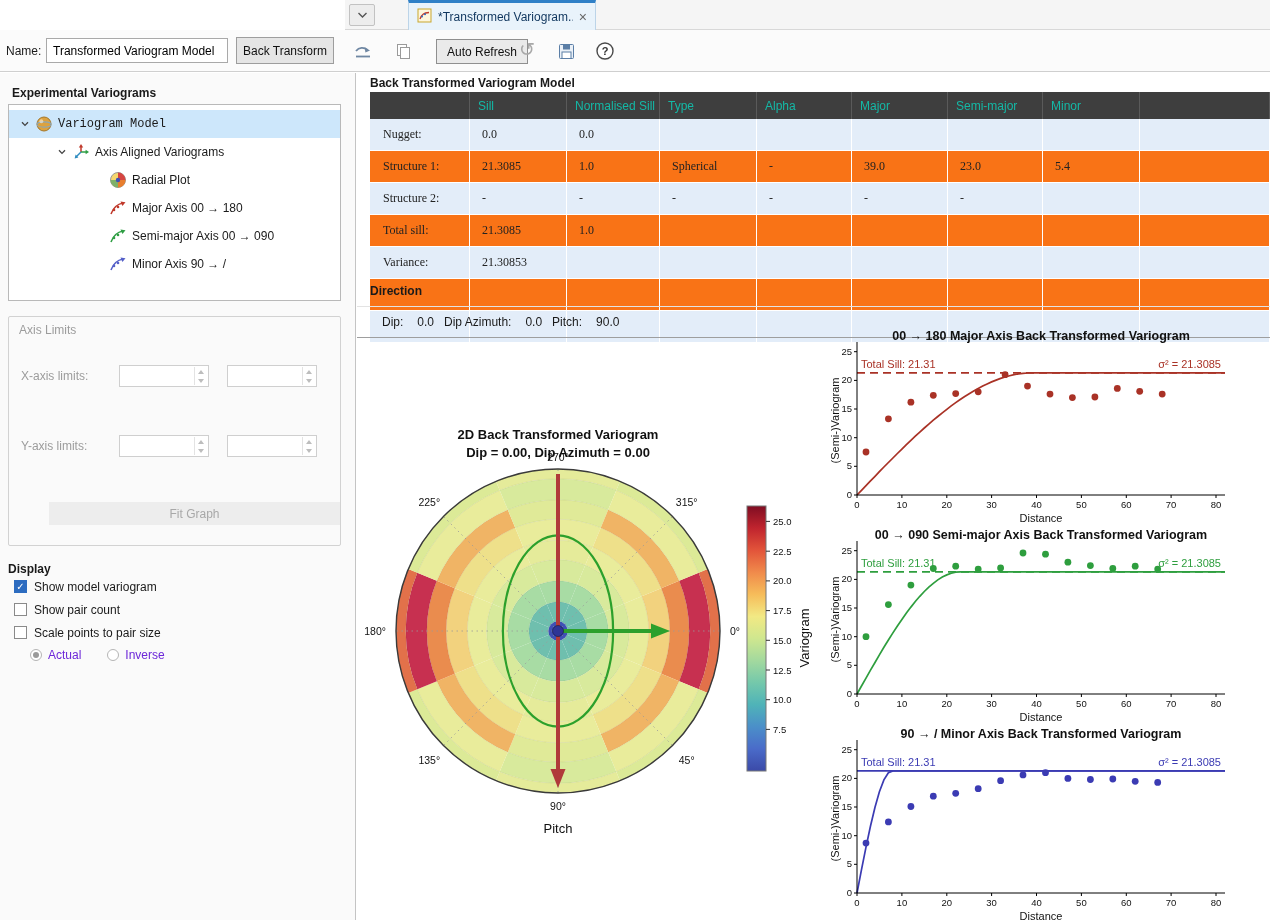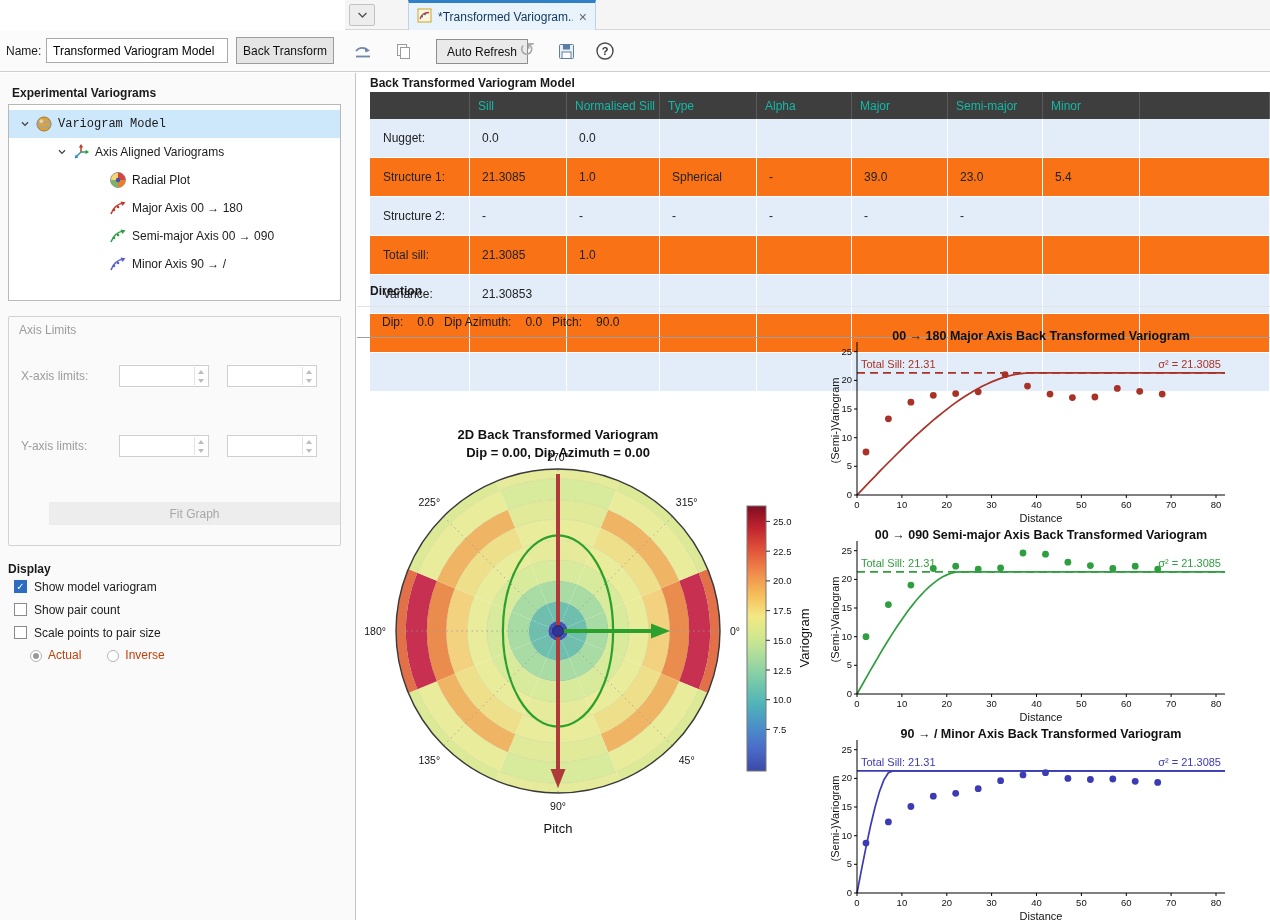--- a/index.html
+++ b/index.html
@@ -48,31 +48,31 @@
   .spin .dn{width:0;height:0;border-left:3.5px solid transparent;border-right:3.5px solid transparent;border-top:4px solid #bdbdbd;}
   .sx1{left:110px;top:48px;} .sx2{left:218px;top:48px;}
   .sy1{left:110px;top:118px;} .sy2{left:218px;top:118px;}
   .fit-graph{position:absolute;left:40px;top:185px;width:291px;height:23px;background:#ededed;color:#a8a8a8;display:flex;align-items:center;justify-content:center;}
   .display-header{position:absolute;top:489px;left:8px;font-weight:bold;}
   .cb-col{position:absolute;top:506px;left:14px;}
   .cb-row{display:flex;align-items:center;height:15px;margin-bottom:8px;cursor:pointer;}
   .cb{width:13px;height:13px;border:1px solid #8a8a8a;background:#fff;margin-right:7px;display:inline-flex;align-items:center;justify-content:center;font-size:10px;color:#fff;line-height:1;}
   .cb.on{background:#2d6cc0;border-color:#2d6cc0;}
   .radio-row{position:absolute;top:575px;left:30px;display:flex;gap:26px;}
-  .radio-item{display:flex;align-items:flex-end;color:#c2410c;cursor:default;}
+  .radio-item{display:flex;align-items:center;color:#6d28d9;cursor:default;}
   .radio{width:12px;height:12px;border:1px solid #b5b5b5;border-radius:50%;margin-right:6px;display:inline-flex;align-items:center;justify-content:center;background:#fff;}
   .radio.sel::after{content:"";width:6px;height:6px;border-radius:50%;background:#9a9a9a;}
 
   
   .right{position:absolute;top:73px;left:357px;right:0;bottom:0;background:#fff;}
   .bt-title{position:absolute;top:3px;left:13px;font-weight:bold;}
   .model-table{position:absolute;top:19px;left:13px;right:0;}
   .mt-head{display:flex;height:27px;background:#3e3e3e;color:#14b8a6;}
   .mt-hcell{display:flex;align-items:center;padding-left:8px;border-right:1px solid #5a5a5a;overflow:hidden;white-space:nowrap;}
-  .mt-row{display:flex;height:39px;border-bottom:1px solid #fff;}
+  .mt-row{display:flex;height:32px;border-bottom:1px solid #fff;font-family:Liberation Serif, serif;}
   .mt-row.odd{background:#e3edf9;}
   .mt-row.even{background:#f97316;}
   .mt-cell{display:flex;align-items:center;padding-left:12px;border-right:1px solid #fff;overflow:hidden;white-space:nowrap;color:#222;}
   .mt-cell.lbl{padding-left:13px;}
   .dir-title{position:absolute;top:211px;left:13px;font-weight:bold;}
   .dir-strip{position:absolute;top:233px;left:0;right:0;height:32px;border-top:1px solid #e3e3e3;border-bottom:1px solid #9e9e9e;display:flex;align-items:center;padding-left:25px;}
   .dir-strip .dl{margin-right:14px;} .dir-strip .dval{margin-right:10px;}
   .charts{position:absolute;top:253px;left:0;right:0;bottom:0;overflow:hidden;}
   #radial-chart{position:absolute;left:0;top:0;width:473px;height:595px;}
   .xycol{position:absolute;left:473px;top:0;width:440px;height:595px;overflow:hidden;}

